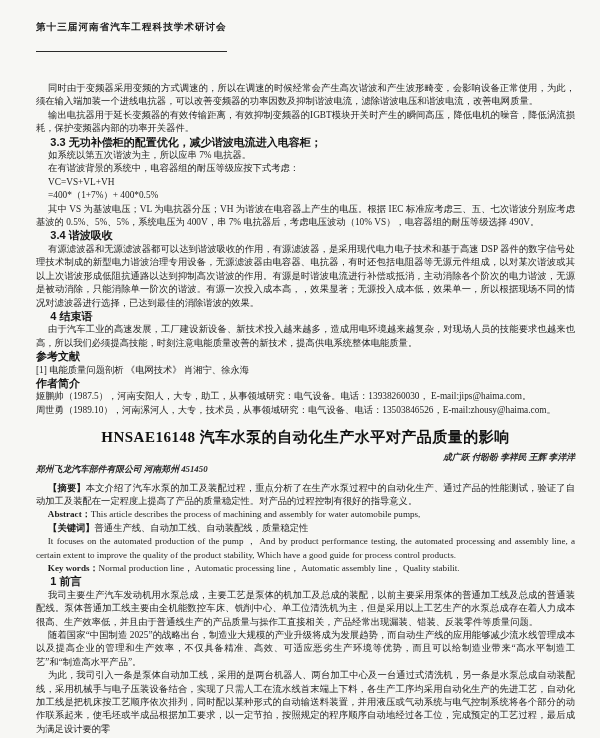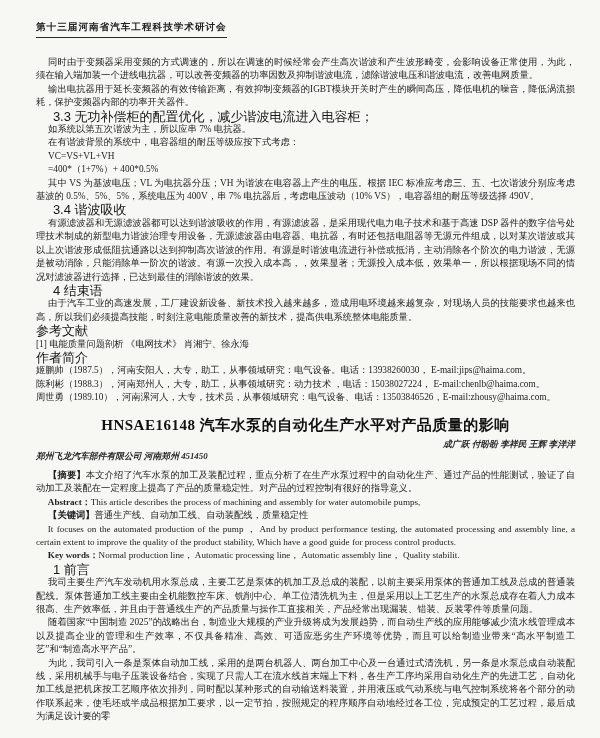--- a/index.html
+++ b/index.html
@@ -7,28 +7,28 @@
     width:600px;height:738px;position:relative;box-sizing:border-box;
     background:#f7f7f4;
     padding:16px 25px 0 36px;
     font-family:"Liberation Serif","DejaVu Serif",serif;
     color:#1d1d1d;overflow:hidden;
   }
   .hdr{
     display:inline-block;
     font-family:"Liberation Sans","DejaVu Sans",sans-serif;
     font-weight:700;font-size:9.6px;letter-spacing:1px;
-    border-bottom:1.5px solid #2a2a2a;padding-bottom:3px;color:#222;
+    border-bottom:1.5px solid #2a2a2a;padding-bottom:17px;color:#222;
   }
-  .body-text{margin-top:18px;font-size:9.3px;line-height:13.4px;}
+  .body-text{margin-top:30px;font-size:9.3px;line-height:13.4px;}
   p{margin:0;text-align:justify;}
   .ind{text-indent:1.3em;}
   .hsec{
     font-family:"Liberation Sans","DejaVu Sans",sans-serif;
-    font-weight:400;font-size:13px;color:#161616;
+    font-weight:700;font-size:11px;color:#161616;
   }
   .formula{font-family:"Liberation Serif","DejaVu Serif",serif;}
   .p2title{
     text-align:center;font-weight:700;font-size:15px;letter-spacing:0.5px;
     margin:14px 0 6px 0;color:#111;text-indent:0;
   }
   .p2authors{text-align:right;font-style:italic;font-size:8.8px;line-height:12.5px;text-indent:0;font-weight:600;color:#2a2a2a;}
   .p2affil{font-style:italic;font-size:8.8px;line-height:12.5px;text-indent:0;font-weight:600;color:#2a2a2a;margin-bottom:6px;}
   .lbl{font-weight:700;}
   .en{font-size:9.1px;}
@@ -50,21 +50,20 @@
     <p class="ind formula">=400*（1+7%）+ 400*0.5%</p>
     <p class="ind">其中 VS 为基波电压；VL 为电抗器分压；VH 为谐波在电容器上产生的电压。根据 IEC 标准应考虑三、五、七次谐波分别应考虑基波的 0.5%、5%、5%，系统电压为 400V，串 7% 电抗器后，考虑电压波动（10% VS），电容器组的耐压等级选择 490V。</p>
     <p class="ind hsec">3.4 谐波吸收</p>
     <p class="ind">有源滤波器和无源滤波器都可以达到谐波吸收的作用，有源滤波器，是采用现代电力电子技术和基于高速 DSP 器件的数字信号处理技术制成的新型电力谐波治理专用设备，无源滤波器由电容器、电抗器，有时还包括电阻器等无源元件组成，以对某次谐波或其以上次谐波形成低阻抗通路以达到抑制高次谐波的作用。有源是时谐波电流进行补偿或抵消，主动消除各个阶次的电力谐波，无源是被动消除，只能消除单一阶次的谐波。有源一次投入成本高，，效果显著；无源投入成本低，效果单一，所以根据现场不同的情况对滤波器进行选择，已达到最佳的消除谐波的效果。</p>
     <p class="ind hsec">4 结束语</p>
     <p class="ind">由于汽车工业的高速发展，工厂建设新设备、新技术投入越来越多，造成用电环境越来越复杂，对现场人员的技能要求也越来也高，所以我们必须提高技能，时刻注意电能质量改善的新技术，提高供电系统整体电能质量。</p>
     <p class="hsec">参考文献</p>
     <p>[1] 电能质量问题剖析 《电网技术》 肖湘宁、徐永海</p>
     <p class="hsec">作者简介</p>
     <p>姬鹏帅（1987.5），河南安阳人，大专，助工，从事领域研究：电气设备。电话：13938260030， E-mail:jips@haima.com。</p>
-    <p>陈利彬（1988.3），河南郑州人，大专，助工，从事领域研究：动力技术 ，电话：15038027224， E-mail:chenlb@haima.com。</p>
     <p>周世勇（1989.10），河南漯河人，大专，技术员，从事领域研究：电气设备、电话：13503846526，E-mail:zhousy@haima.com。</p>
   </div>
 
   <div class="body-text" style="margin-top:9px;">
     <p class="p2title">HNSAE16148 汽车水泵的自动化生产水平对产品质量的影响</p>
     <p class="p2authors">成广跃  付盼盼  李祥民  王辉  李洋洋</p>
     <p class="p2affil">郑州飞龙汽车部件有限公司  河南郑州  451450</p>
 
     <p class="ind"><span class="lbl">【摘要】</span><span>本文介绍了汽车水泵的加工及装配过程，重点分析了在生产水泵过程中的自动化生产、通过产品的性能测试，验证了自动加工及装配在一定程度上提高了产品的质量稳定性。对产品的过程控制有很好的指导意义。</span></p>
     <p class="ind en"><span class="lbl">Abstract：</span><span>This article describes the process of machining and assembly for water automobile pumps,</span></p>

